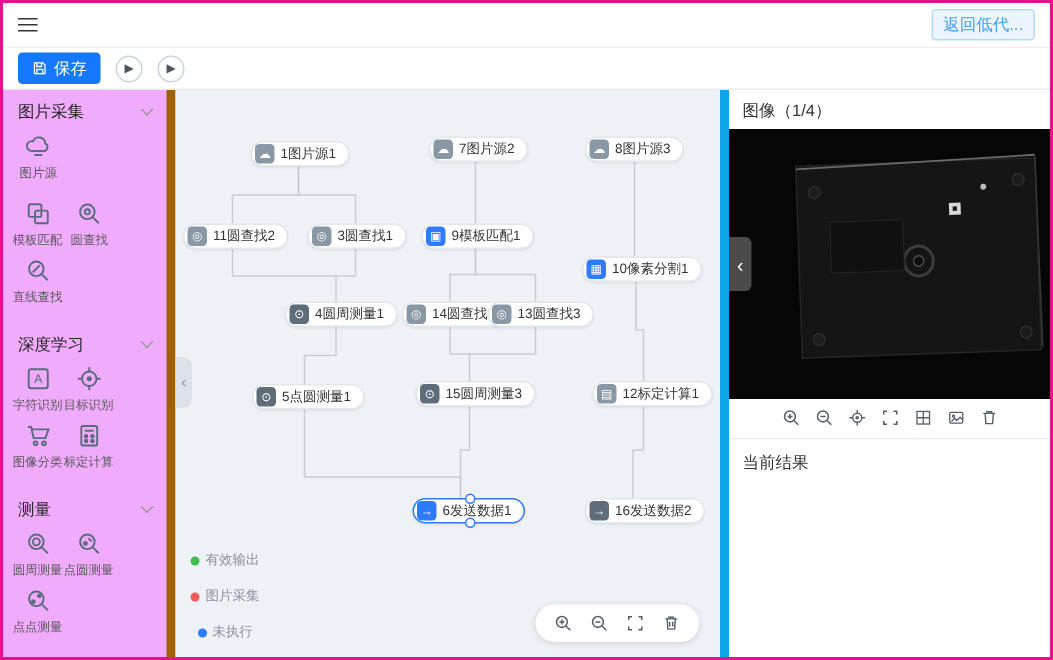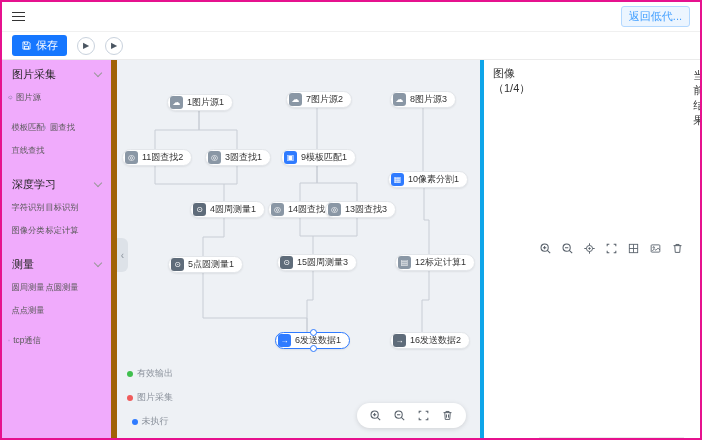--- a/index.html
+++ b/index.html
@@ -18,21 +18,21 @@
   .circle-btn { width:18px; height:18px; border-radius:50%; border:1px solid #c9d2dd; background:#fff; color:#4a5561; font-size:8px; display:flex; align-items:center; justify-content:center; cursor:pointer; line-height:1; }
 
   
   .main { flex:1; display:flex; min-height:0; }
 
   
   .sidebar { flex:0 0 115px; width:115px; background:#f0abfc; border-right:6px solid #a16207; overflow:hidden; }
   .sec-head { display:flex; align-items:center; justify-content:space-between; padding:7px 10px 5px 10px; font-size:11px; color:#262626; cursor:pointer; }
   .chev { width:6px; height:6px; border-right:1.3px solid #999; border-bottom:1.3px solid #999; transform:rotate(45deg); margin-top:-3px; }
   .items { display:flex; flex-wrap:wrap; padding:0 4px 7px 6px; }
-  .pitem { width:34px; display:flex; flex-direction:row; align-items:center; gap:2px; margin:1px 0 3px 0; cursor:grab; }
+  .pitem { width:34px; display:flex; flex-direction:column; align-items:center; gap:2px; margin:1px 0 3px 0; cursor:grab; }
   .pitem svg { color:#5b6b7d; display:block; }
   .plabel { font-size:9px; color:#595959; white-space:nowrap; transform:scale(.92); }
 
   
   .canvas { flex:1; position:relative; background:#eef1f5; overflow:hidden; }
   .edges { position:absolute; inset:0; }
   .node { position:absolute; height:17px; background:#fff; border:1px solid #e3e6ea; border-radius:9px; display:flex; align-items:center; gap:4px; padding:0 8px 0 2px; font-size:9px; color:#333; white-space:nowrap; box-shadow:0 1px 2px rgba(0,0,0,.07); cursor:pointer; }
   .nico { width:13px; height:13px; border-radius:3px; color:#fff; font-size:8px; display:flex; align-items:center; justify-content:center; line-height:1; }
   .ic-gray { background:#8a97a5; } .ic-dark { background:#5f6c7a; } .ic-blue { background:#2f7bff; }
   .node.selected { border-color:#2f7bff; }
@@ -43,21 +43,21 @@
 
   .legend { position:absolute; left:10px; bottom:10px; display:flex; gap:11px; align-items:center;flex-direction:column; }
   .litem { display:flex; align-items:center; gap:4px; font-size:9px; color:#8b929c; }
   .dot { width:6px; height:6px; border-radius:50%; }
   .dot-g { background:#3fbf4e; } .dot-r { background:#f05b5b; } .dot-b { background:#2f7bff; }
 
   .zoom-pill { position:absolute; right:14px; bottom:10px; background:#fff; border-radius:15px; padding:6px 12px; display:flex; gap:11px; align-items:center; box-shadow:0 1px 5px rgba(0,0,0,.13); }
   .zoom-pill svg, .vtool svg { color:#555e68; display:block; cursor:pointer; }
 
   
-  .rpanel { flex:0 0 220px; width:220px; border-left:4px solid #0ea5e9; background:#fff; display:flex; flex-direction:row; }
+  .rpanel { flex:0 0 220px; width:220px; border-left:6px solid #0ea5e9; background:#fff; display:flex; flex-direction:column; }
   .rp-title { padding:6px 9px 5px 9px; font-size:11px; color:#333; }
   .viewer { position:relative; height:180px; background:#000; overflow:hidden; }
   .prev-btn { position:absolute; left:0; top:72px; width:15px; height:36px; background:rgba(160,160,160,.45); border-radius:0 4px 4px 0; color:#fff; font-size:13px; display:flex; align-items:center; justify-content:center; cursor:pointer; }
   .vtool { display:flex; justify-content:center; align-items:center; gap:9px; padding:6px 0 7px 0; border-bottom:1px solid #ebebeb; }
   .result { flex:1; background:#fff;font-family:Liberation Serif, serif; }
   .result .rp-title { padding-top:8px; }
 </style>
 </head>
 <body>
 

